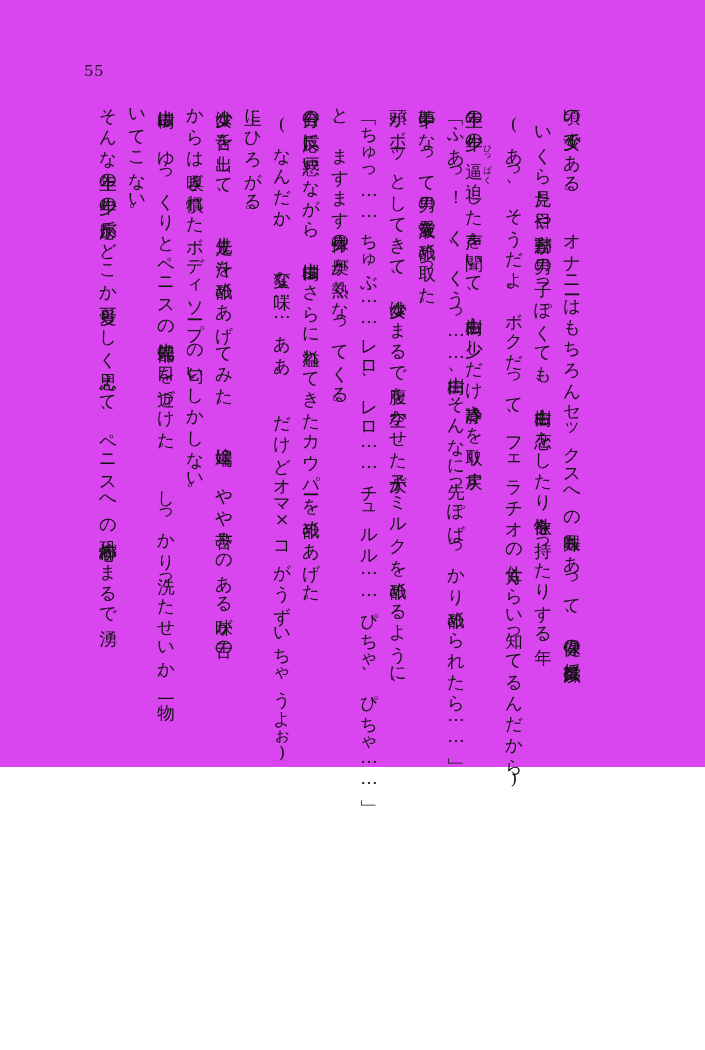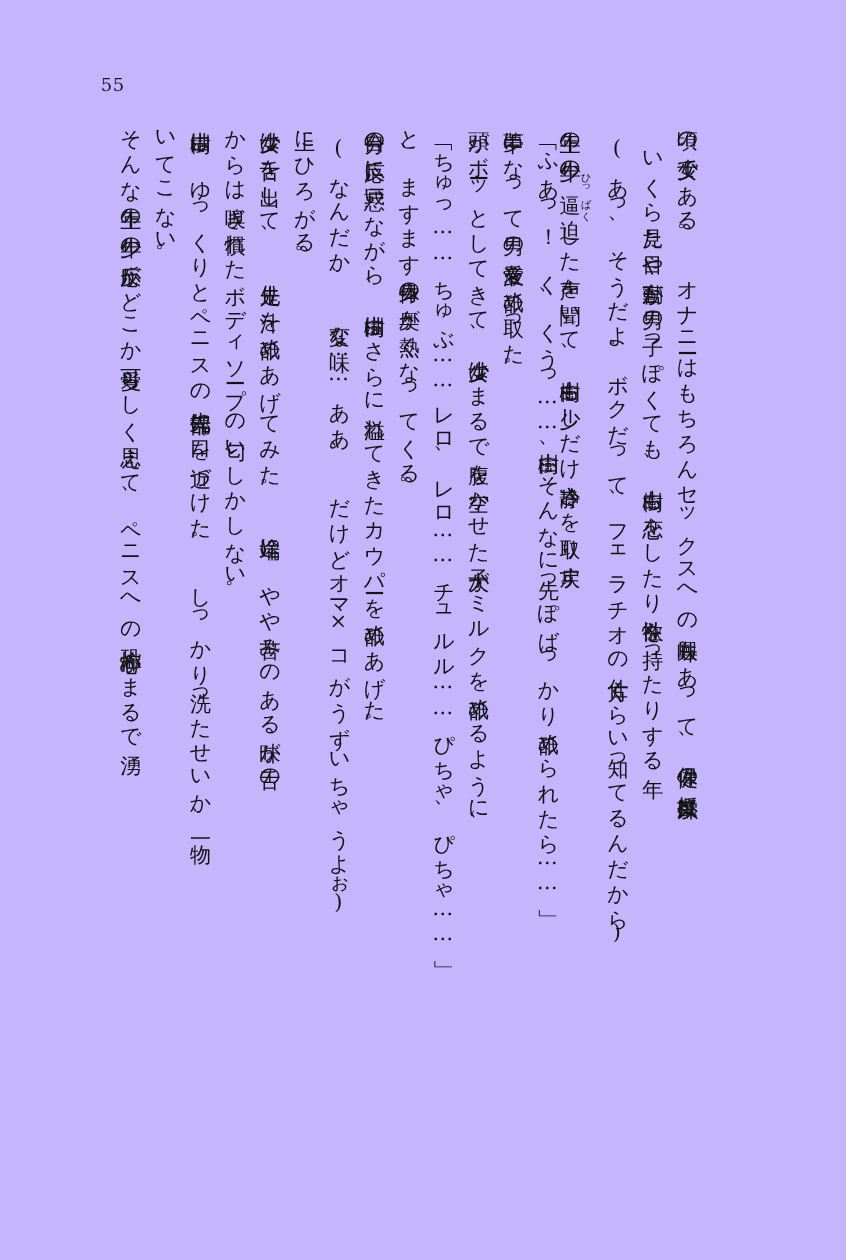--- a/index.html
+++ b/index.html
@@ -10,22 +10,22 @@
   body {
     width: 705px;
     height: 1050px;
     overflow: hidden;
     font-family: "DejaVu Serif", "Liberation Serif", serif;
     color: #111111;
   }
   #page {
     position: relative;
     width: 705px;
-    height: 1050px;
-    background: #c4b5fd;
+    height: 767px;
+    background: #d946ef;
   }
   
   #page-number {
     position: absolute;
     left: 84px;
     top: 62px;
     font-size: 15px;
     letter-spacing: 0.5px;
     color: #1a1a1a;
     font-family: "DejaVu Serif", "Liberation Serif", serif;

